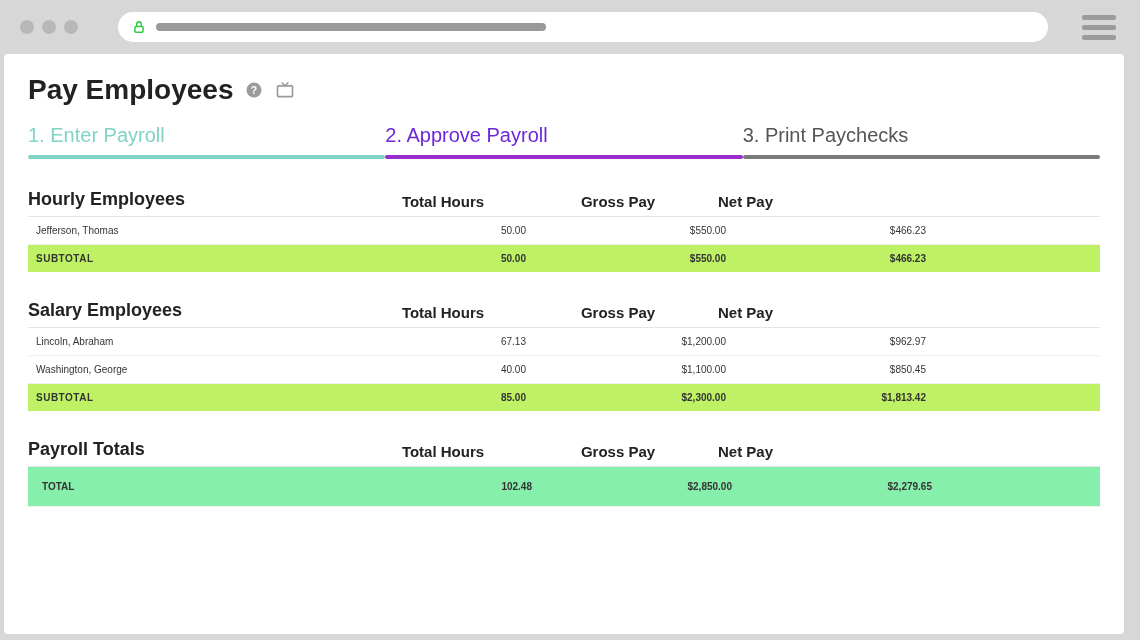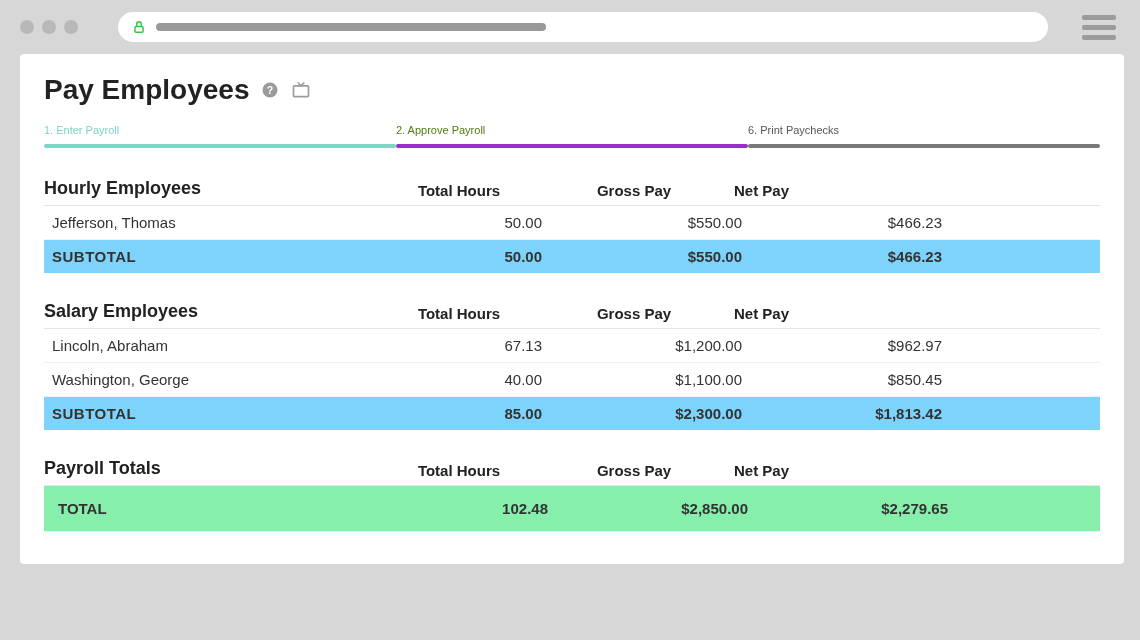--- a/index.html
+++ b/index.html
@@ -34,64 +34,64 @@
     height: 8px;
     background: #999;
     border-radius: 4px;
     width: 390px;
   }
   .hamburger { display: flex; flex-direction: column; gap: 5px; padding: 4px; cursor:pointer; }
   .hamburger span { width: 34px; height: 5px; background: #9b9b9b; border-radius: 2px; }
 
   .page {
     background: #fff;
-    margin: 0 16px 16px 20px;
+    margin: 0 16px 16px 4px;
     border-radius: 4px;
     padding: 20px 24px 10px 24px;
-    height: 510px;
+    height: 580px;
   }
   .page-header { display:flex; align-items:center; gap:12px; margin-bottom: 18px; }
   .page-title { font-size: 28px; font-weight: 700; color:#222; }
   .help-icon, .tv-icon { color:#9b9b9b; display:flex; }
 
   .stepper { display:flex; gap:0; margin-bottom: 30px; }
   .step { flex:1; }
-  .step-label { font-size: 11px; font-weight:500; margin-bottom:8px; }
+  .step-label { font-size: 20px; font-weight:500; margin-bottom:8px; }
   .step-bar { height:4px; border-radius:2px; }
   .step-completed .step-label { color:#7fd4c5; }
   .step-completed .step-bar { background:#7fd4c5; }
-  .step-active .step-label { color:#4d7c0f; }
+  .step-active .step-label { color:#6d28d9; }
   .step-active .step-bar { background:#9b2dcc; }
   .step-pending .step-label { color:#555; }
   .step-pending .step-bar { background:#7a7a7a; }
 
   .section { margin-bottom: 28px; }
   .section-head {
     display:grid;
     grid-template-columns: 340px 150px 200px 200px;
     align-items:end;
     padding-bottom: 6px;
     border-bottom:1px solid #e4e4e4;
   }
   .section-title { font-size:18px; font-weight:700; color:#222; }
   .col-head { font-size:15px; font-weight:700; text-align:center; color:#222; }
   .col-head.center, .cell.center { text-align:left; }
 
   .row {
     display:grid;
     grid-template-columns: 340px 150px 200px 200px;
     padding: 8px 0 8px 8px;
-    font-size:15px;
+    font-size:10px;
     color:#333;
     border-bottom:1px solid #f0f0f0;
   }
   .row .cell { text-align:right; }
   .row .name { text-align:left; }
   .subtotal-row {
-    background:#7dd3fc;
+    background:#bef264;
     font-weight:700;
     border-bottom:none;
   }
   .subtotal-row .name { letter-spacing:0.5px; }
   .total-row {
     background:#86efac;
     font-weight:700;
     padding: 14px 0 14px 14px;
   }
 </style>
@@ -141,21 +141,21 @@
   <div class="stepper">
     <div class="step step-completed">
       <div class="step-label">1. Enter Payroll</div>
       <div class="step-bar"></div>
     </div>
     <div class="step step-active">
       <div class="step-label">2. Approve Payroll</div>
       <div class="step-bar"></div>
     </div>
     <div class="step step-pending">
-      <div class="step-label">6. Print Paychecks</div>
+      <div class="step-label">3. Print Paychecks</div>
       <div class="step-bar"></div>
     </div>
   </div>
 
   <div class="section">
     <div class="section-head">
       <div class="section-title">Hourly Employees</div>
       <div class="col-head">Total Hours</div>
       <div class="col-head">Gross Pay</div>
       <div class="col-head center">Net Pay</div>

